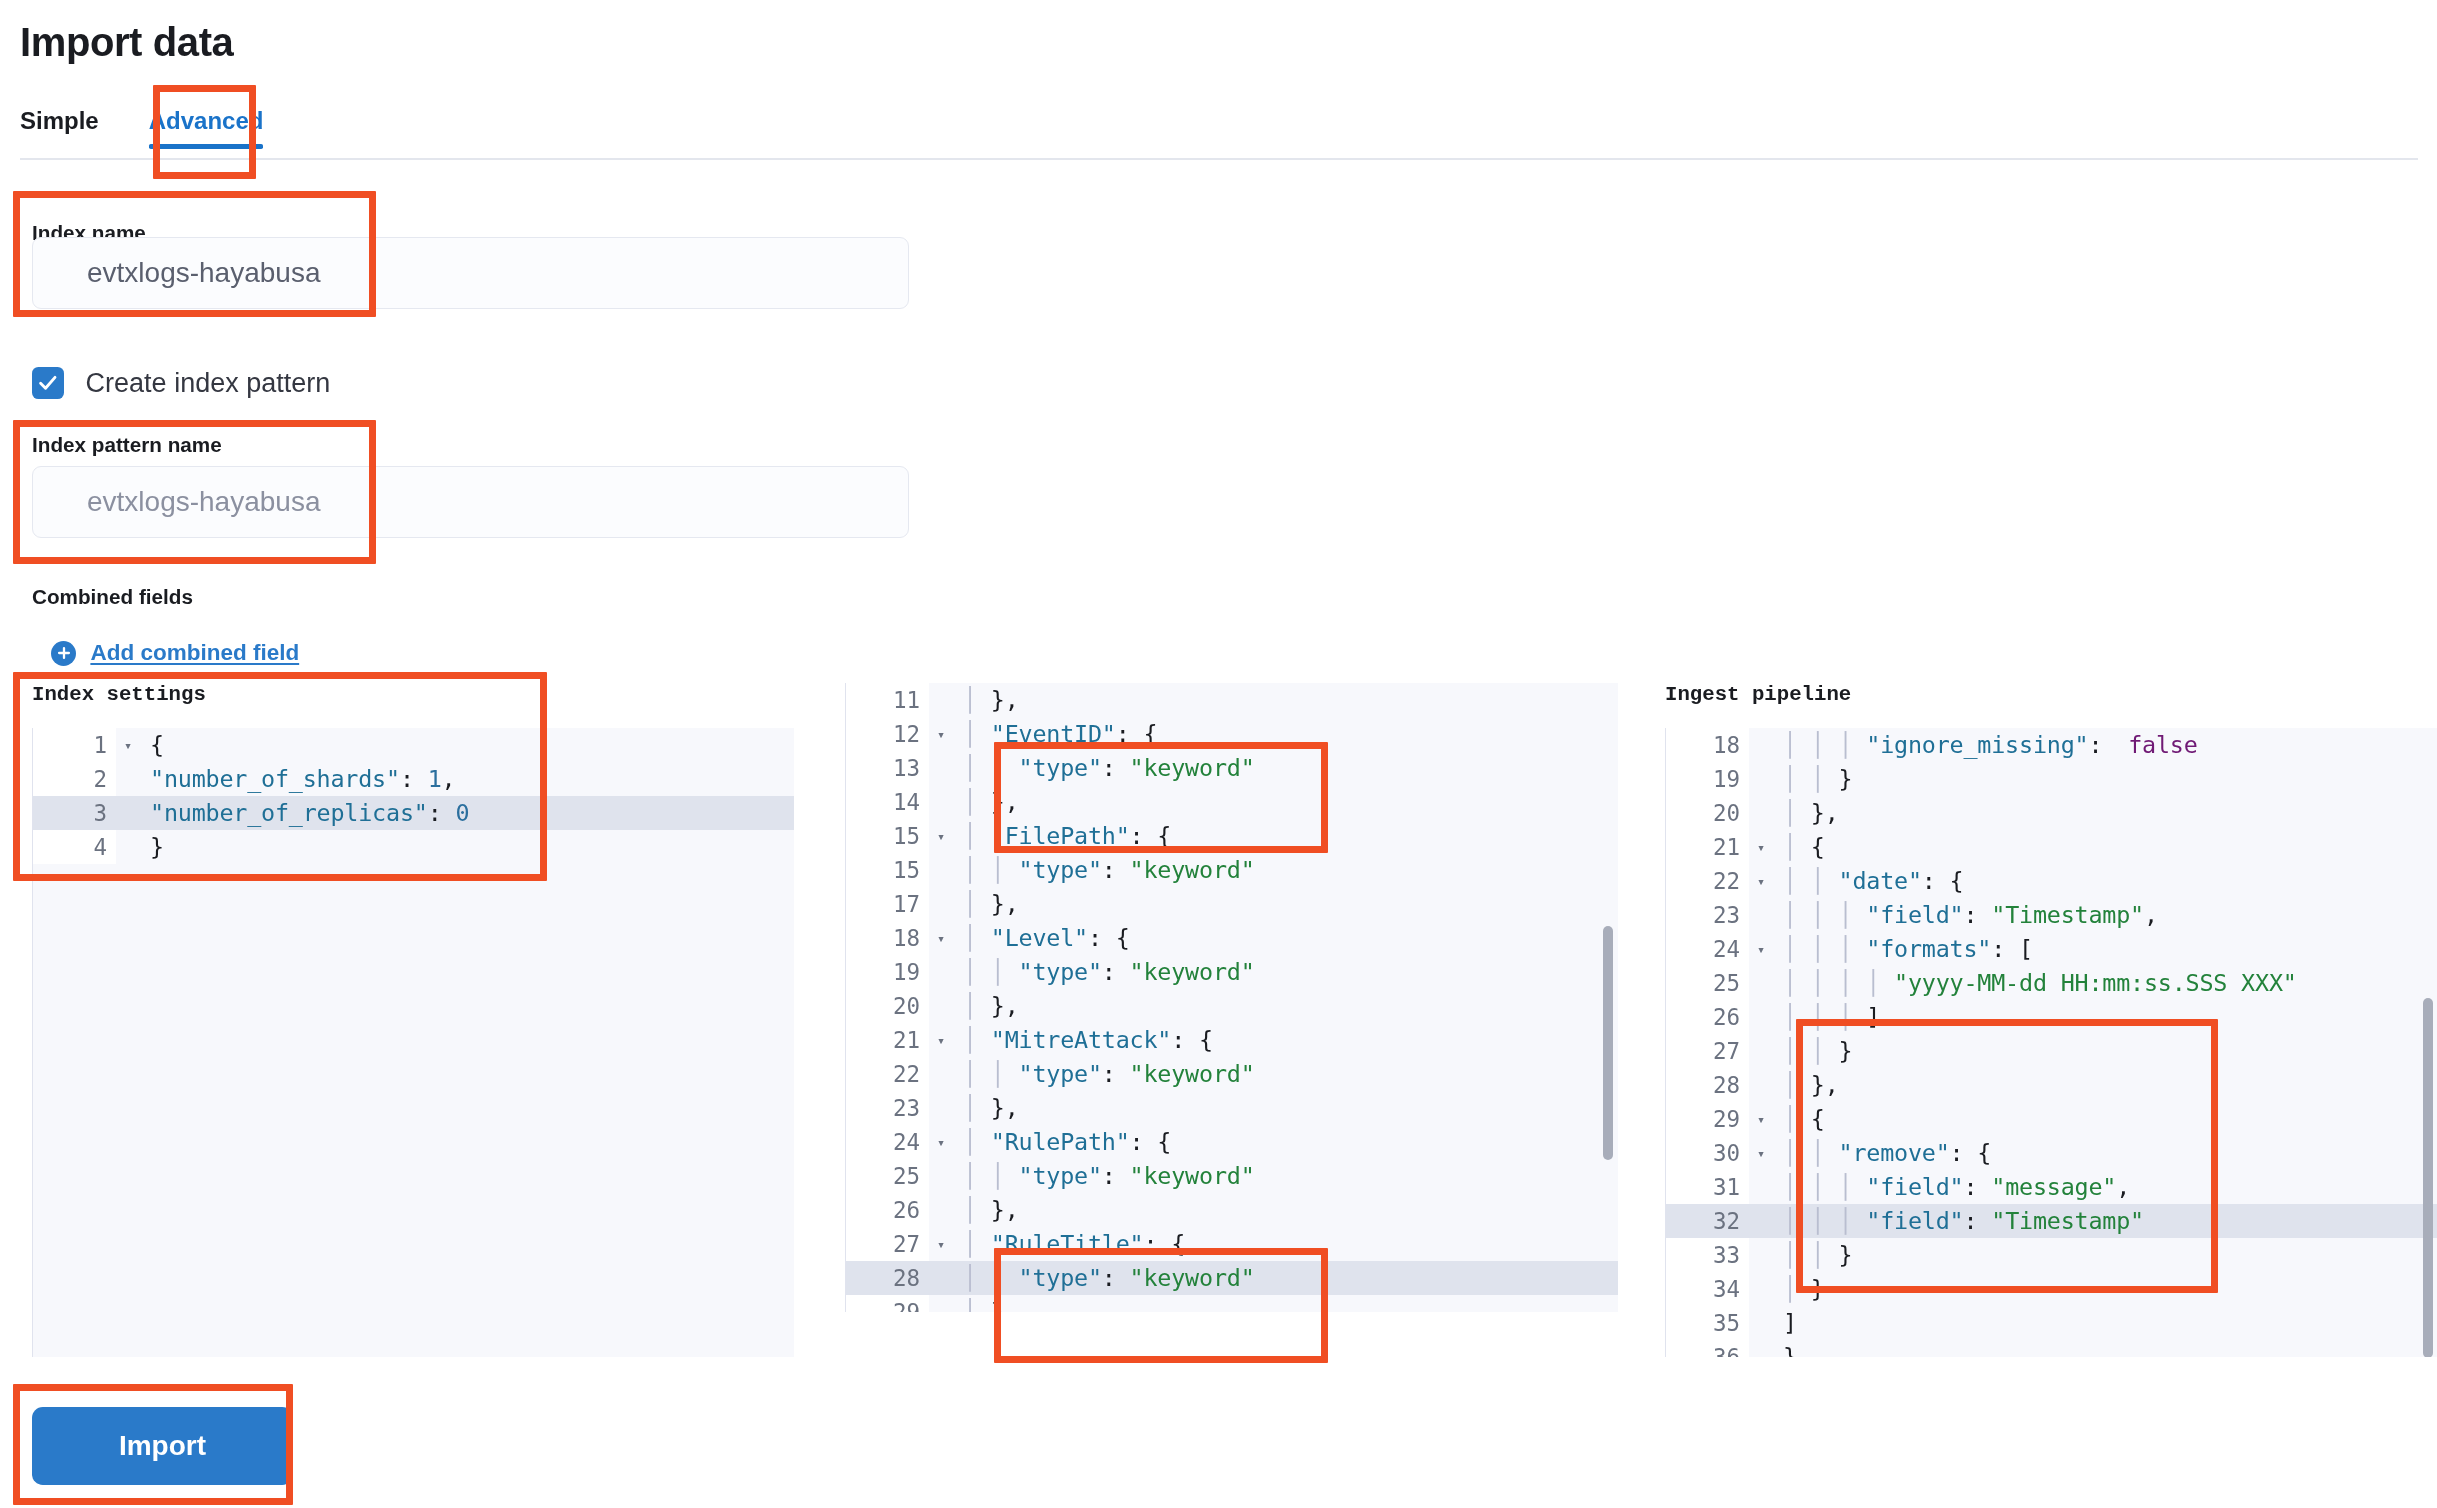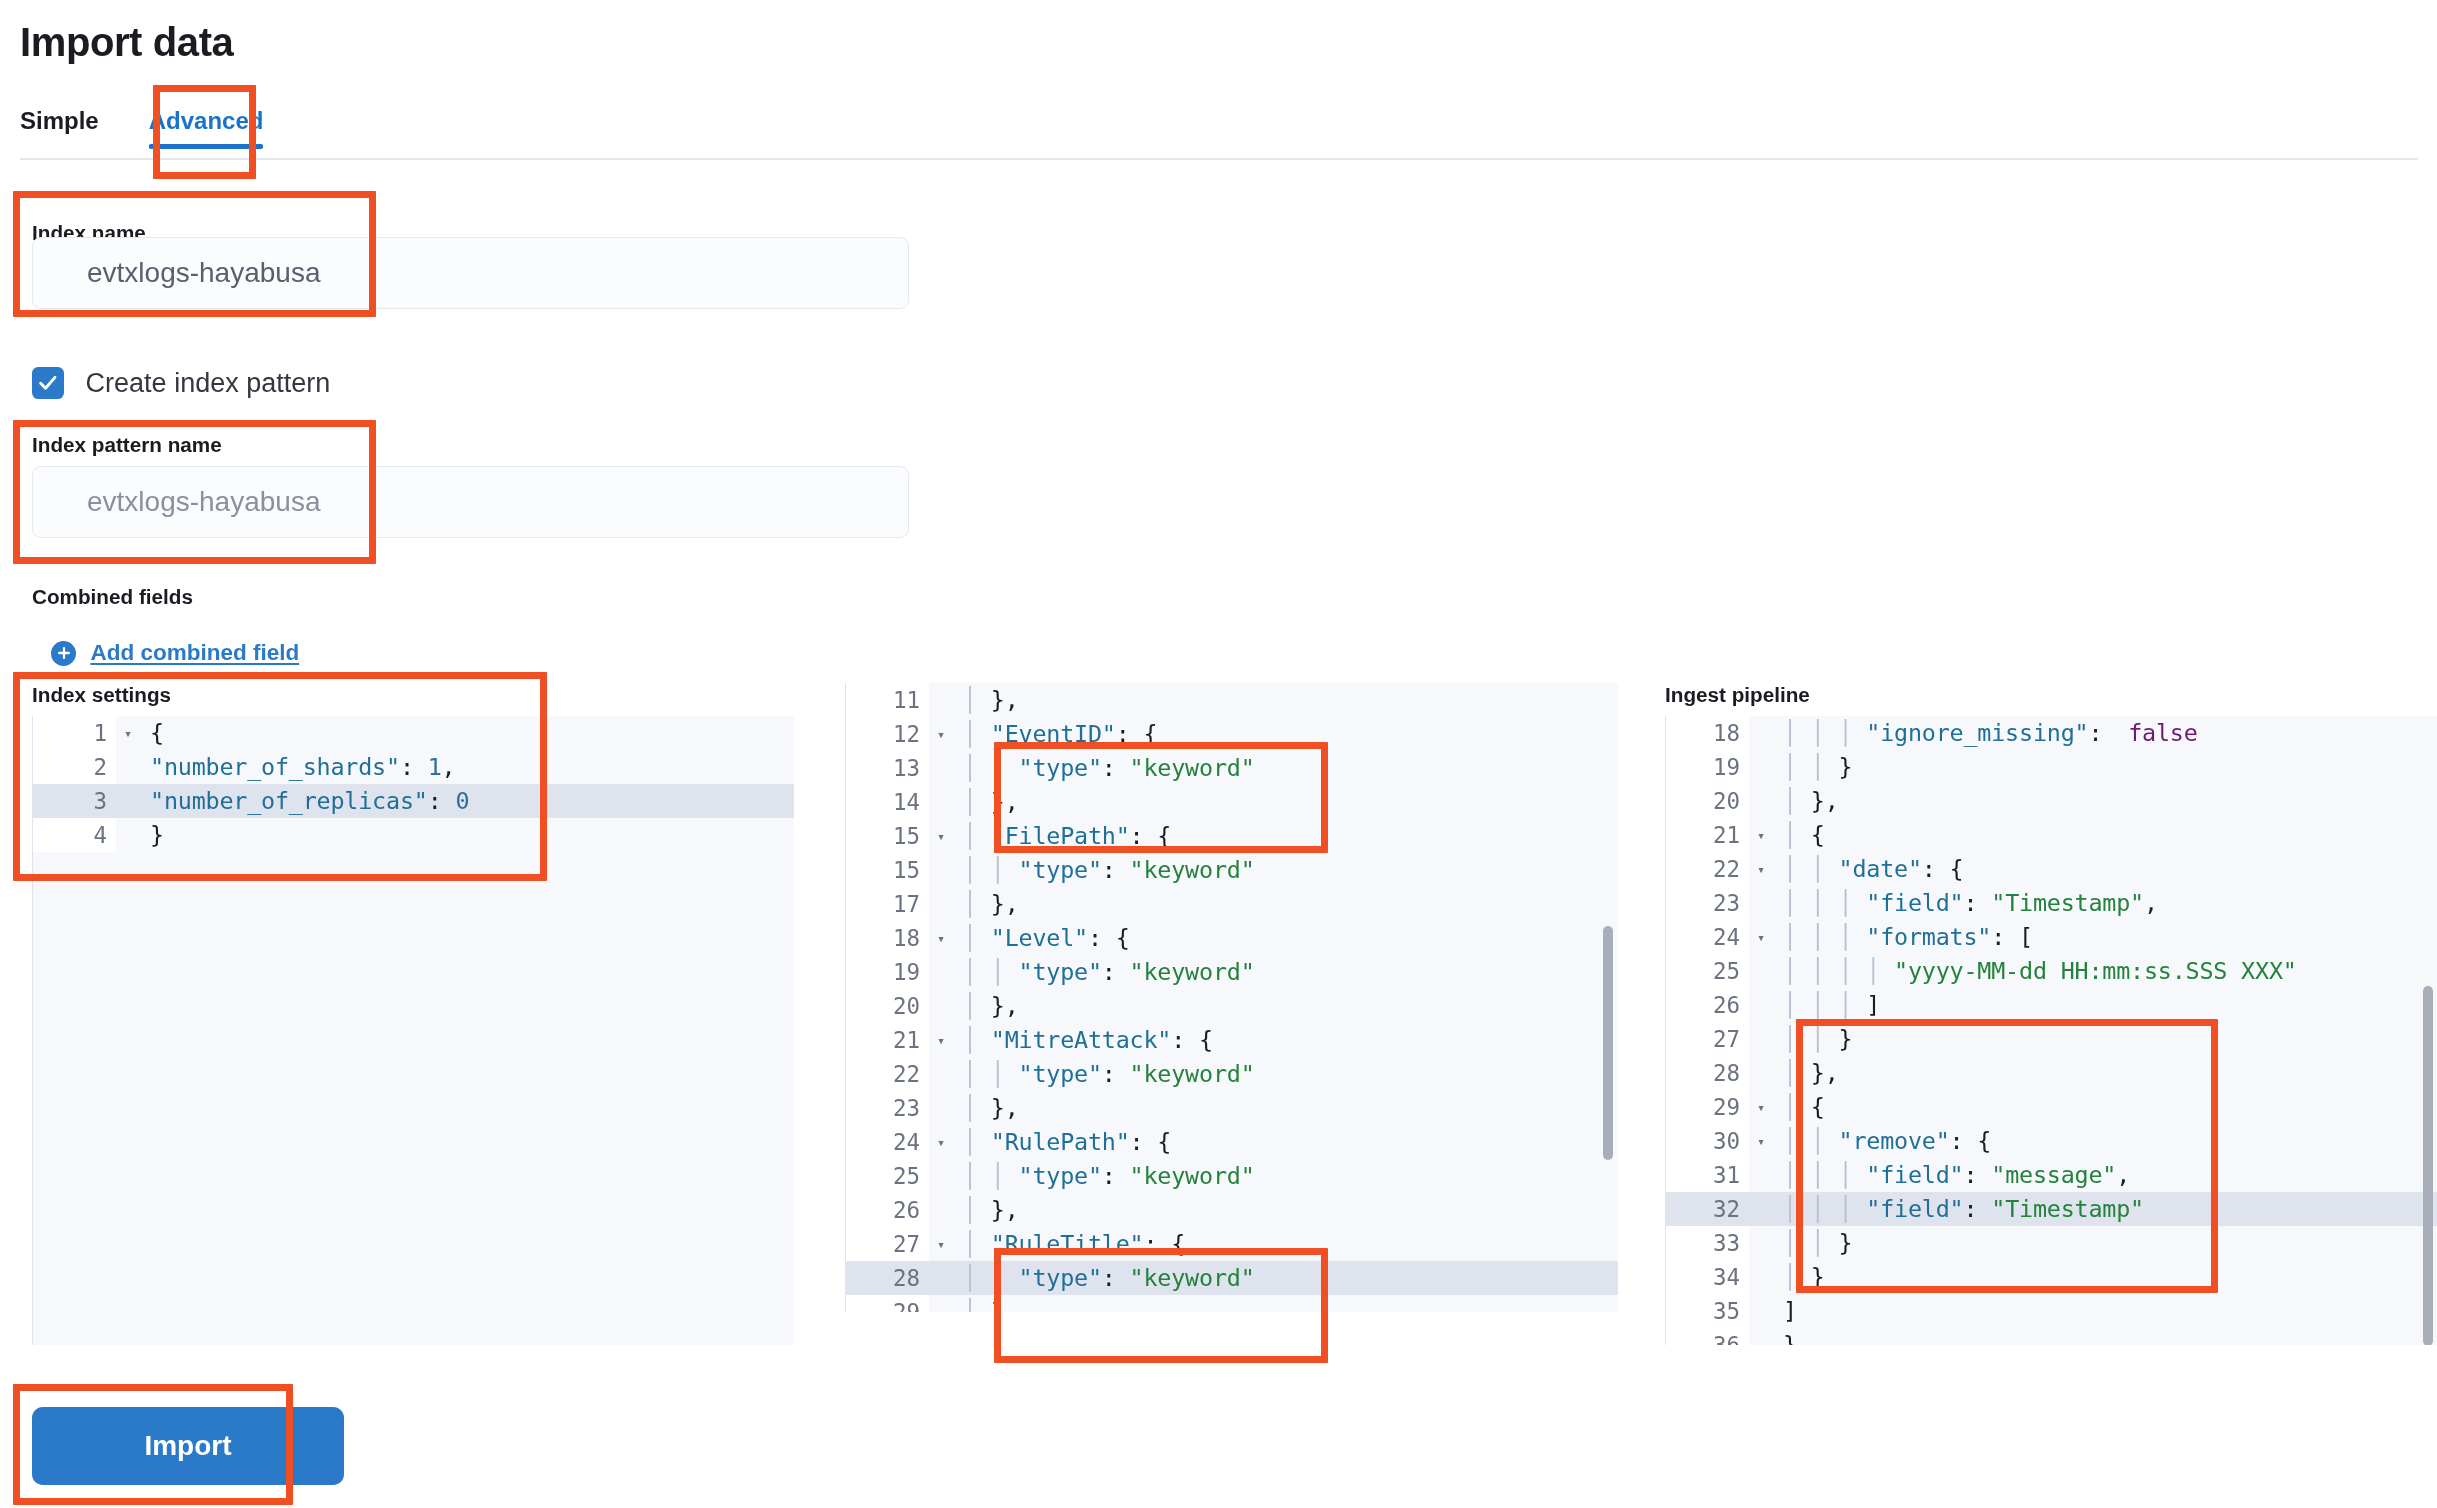--- a/index.html
+++ b/index.html
@@ -71,21 +71,21 @@
     width:25px; height:25px; border-radius:50%; background:#2a7ac9;
     display:flex; align-items:center; justify-content:center; flex:0 0 auto;
   }
   .add-combined .link-label {
     margin-left:14.4px; font-size:22.5px; color:#2a7ac9; font-weight:600;
     text-decoration:underline; text-underline-offset:2.7px;
   }
 
   
   .panel { position:absolute; }
-  .panel-title { font-size:20.7px; font-weight:700; color:#1a1c21; margin-bottom:9px; }
+  .panel-title { font-size:20.7px; font-weight:700; color:#1a1c21; margin-bottom:22px;font-family:Liberation Mono, monospace; }
   .editor {
     background:#f7f8fc; border-left:0.9px solid #e0e3ee;
     position:relative; overflow:hidden;
     font-family:"DejaVu Sans Mono", monospace;
   }
   .ed-row { display:flex; height:34px; align-items:center; }
   .ed-row.hl { background:#dfe3ed; }
   .gutter {
     width:83px; flex:0 0 83px; text-align:right; padding-right:9px;
     color:#6b7280; font-size:22.5px; background:#ffffff;
@@ -108,21 +108,21 @@
   .p { color:#1a1c21; }
   .ig { color:#b9bed0; }
 
   .vscroll {
     position:absolute; width:10px; border-radius:5.4px; background:#a8adba;
   }
 
   
   .import-btn {
     position:absolute; left:32px; top:1407px;
-    width:312px; height:78px; border-radius:10.8px;
+    width:261px; height:78px; border-radius:10.8px;
     background:#2a7ac9; color:#ffffff;
     font-size:28px; font-weight:700;
     display:flex; align-items:center; justify-content:center;
     cursor:pointer; border:none;
     font-family:"Liberation Sans", sans-serif;
   }
 
   
   .annot {
     position:absolute; border:7.2px solid #f04e23; pointer-events:none;

